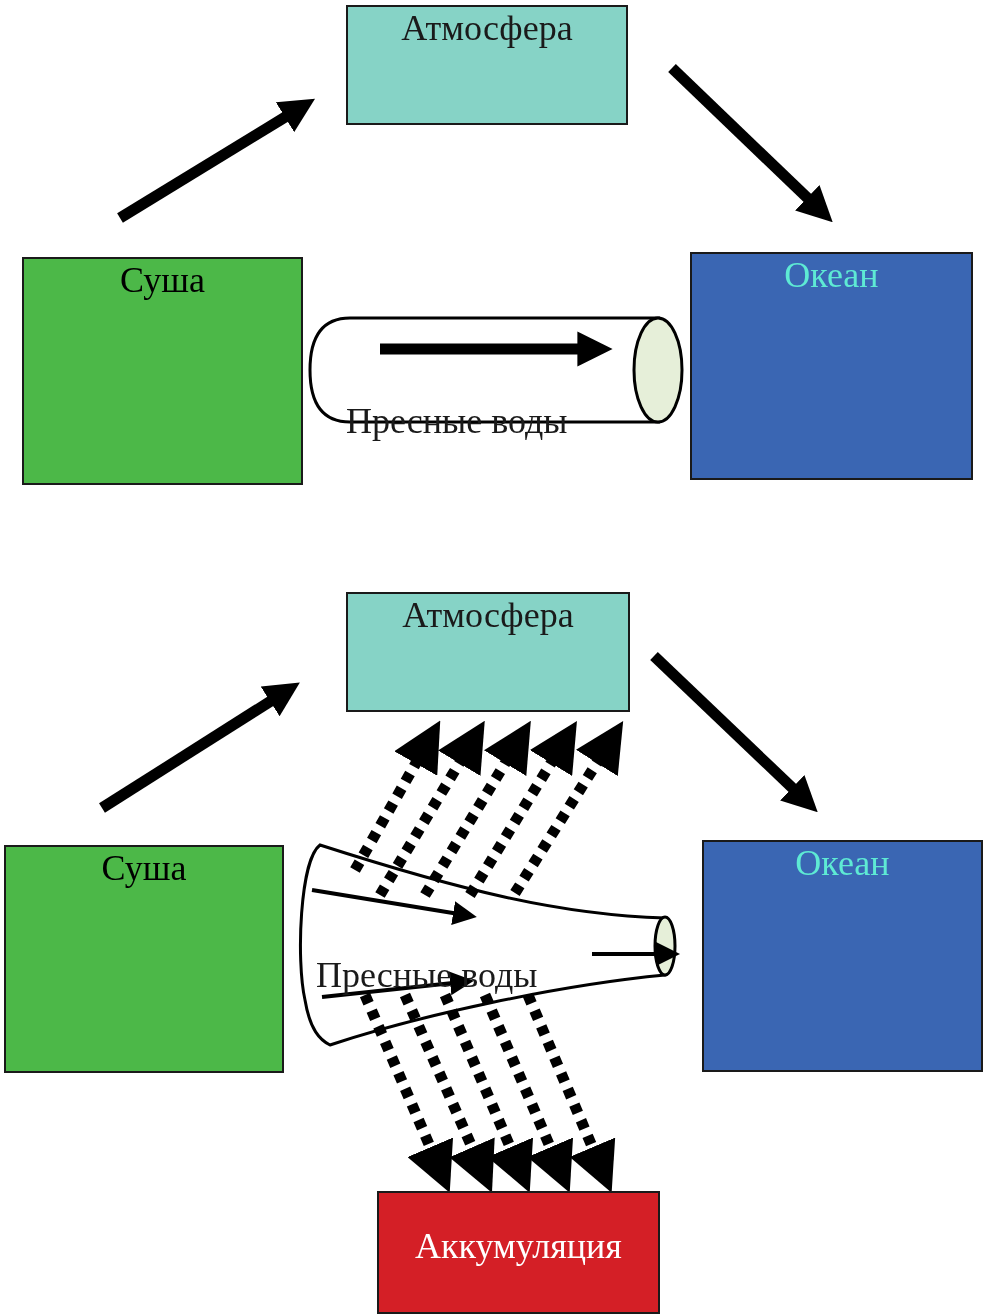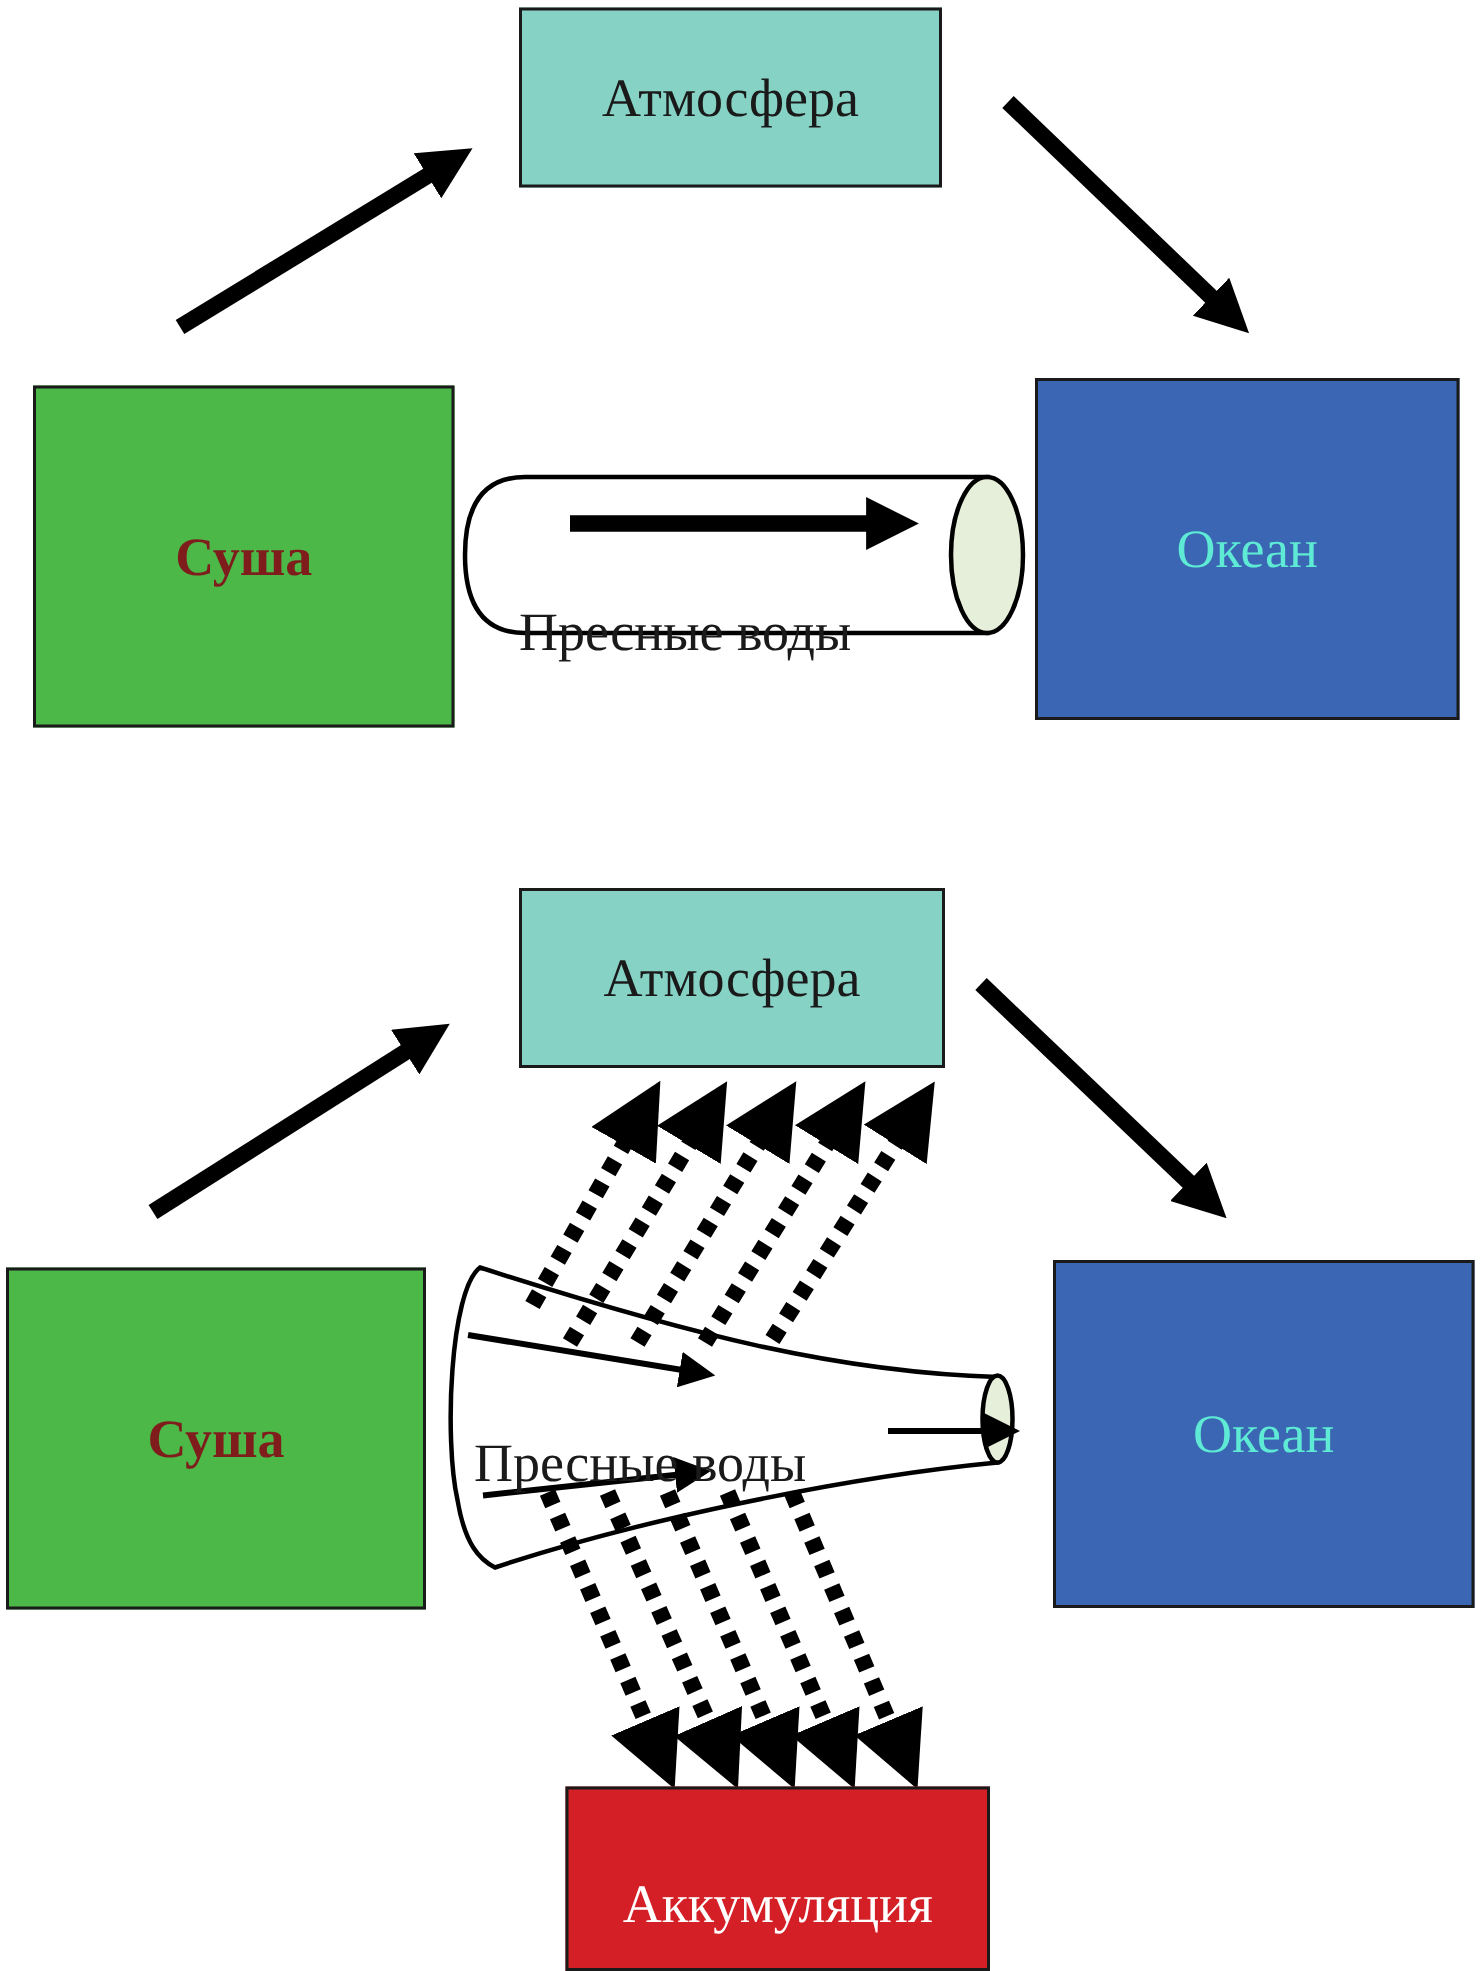--- a/index.html
+++ b/index.html
@@ -1,19 +1,19 @@
 <!DOCTYPE html>
 <html><head>
 <meta charset="utf-8">
 <style>
   html, body { margin:0; padding:0; background:#ffffff; }
   body { width:987px; height:1314px; position:relative; overflow:hidden; font-family:"Liberation Serif","DejaVu Serif",serif; }
-  .box { position:absolute; box-sizing:border-box; border:2px solid #1a1a1a; display:flex; align-items:center; justify-content:center; font-size:36px; }
+  .box { position:absolute; box-sizing:border-box; border:2px solid #1a1a1a; display:flex; align-items:flex-start; justify-content:center; font-size:36px; }
   .atm { background:#86d3c6; color:#1a1a1a; }
-  .land { background:#4cb848; color:#7f1d1d;font-weight:bold; }
+  .land { background:#4cb848; color:#000000; }
   .ocean { background:#3a66b3; color:#5eead4; }
   .accum { background:#d41f26; color:#ffffff; }
   svg#diagram { position:absolute; left:0; top:0; }
   .label { position:absolute; font-size:36px; color:#1a1a1a; white-space:nowrap;margin-top:24px; }
 </style>
 </head>
 <body>
 
 <svg id="diagram" width="987" height="1314">
   <defs>

